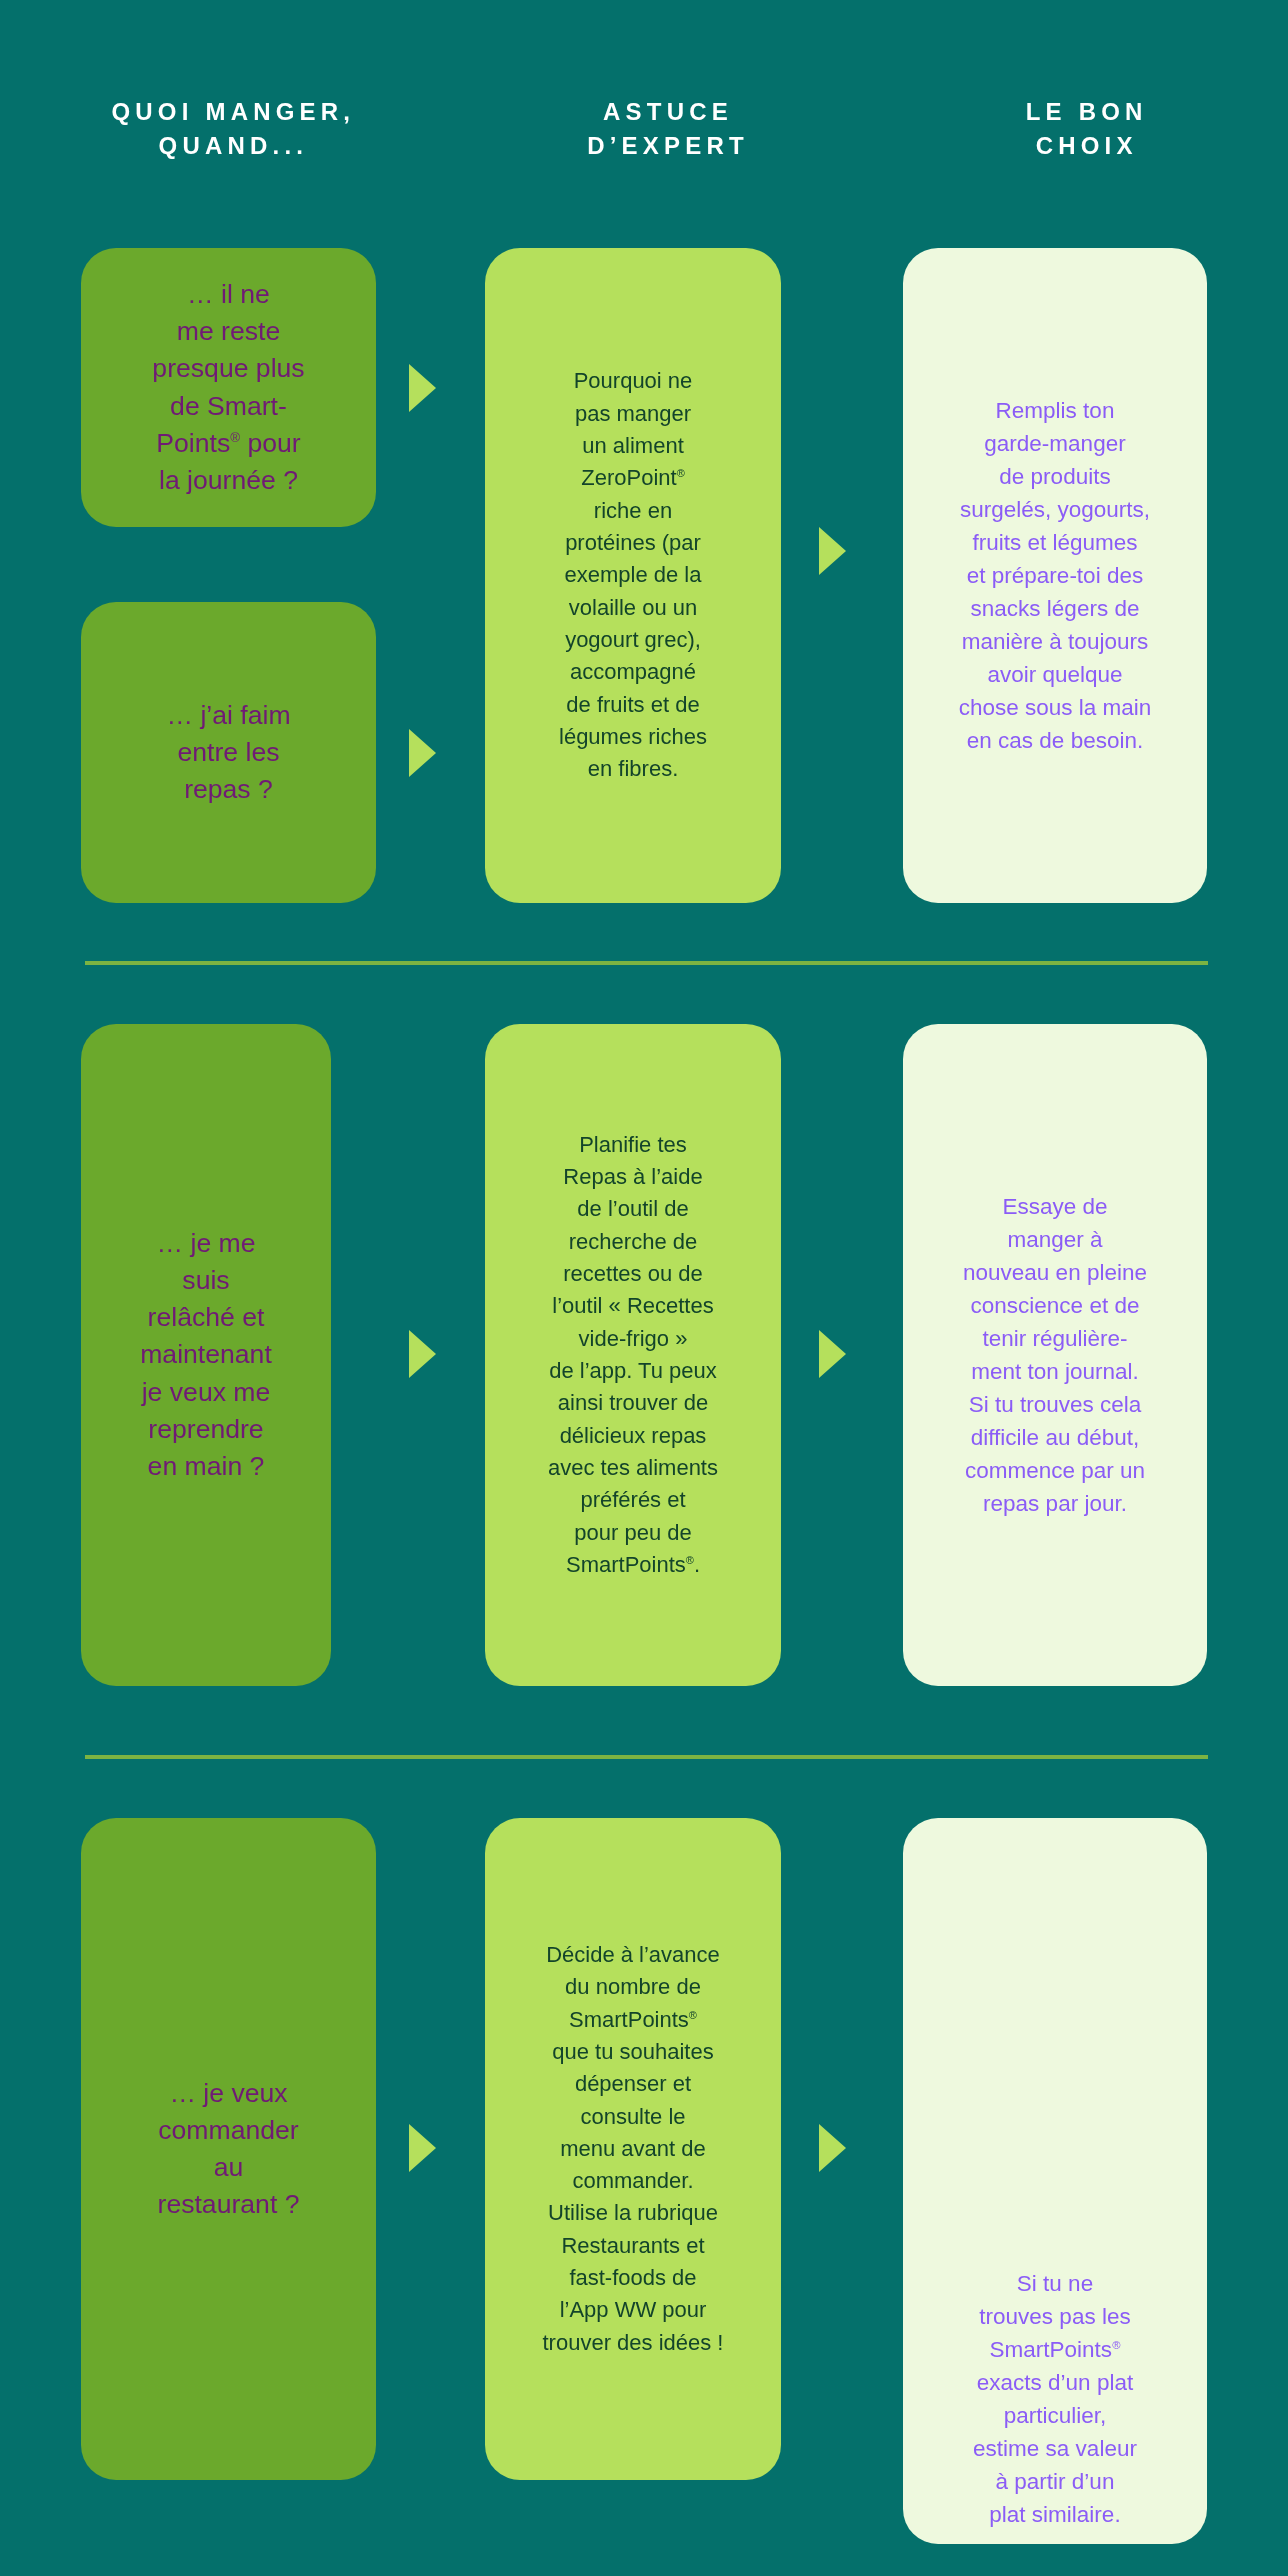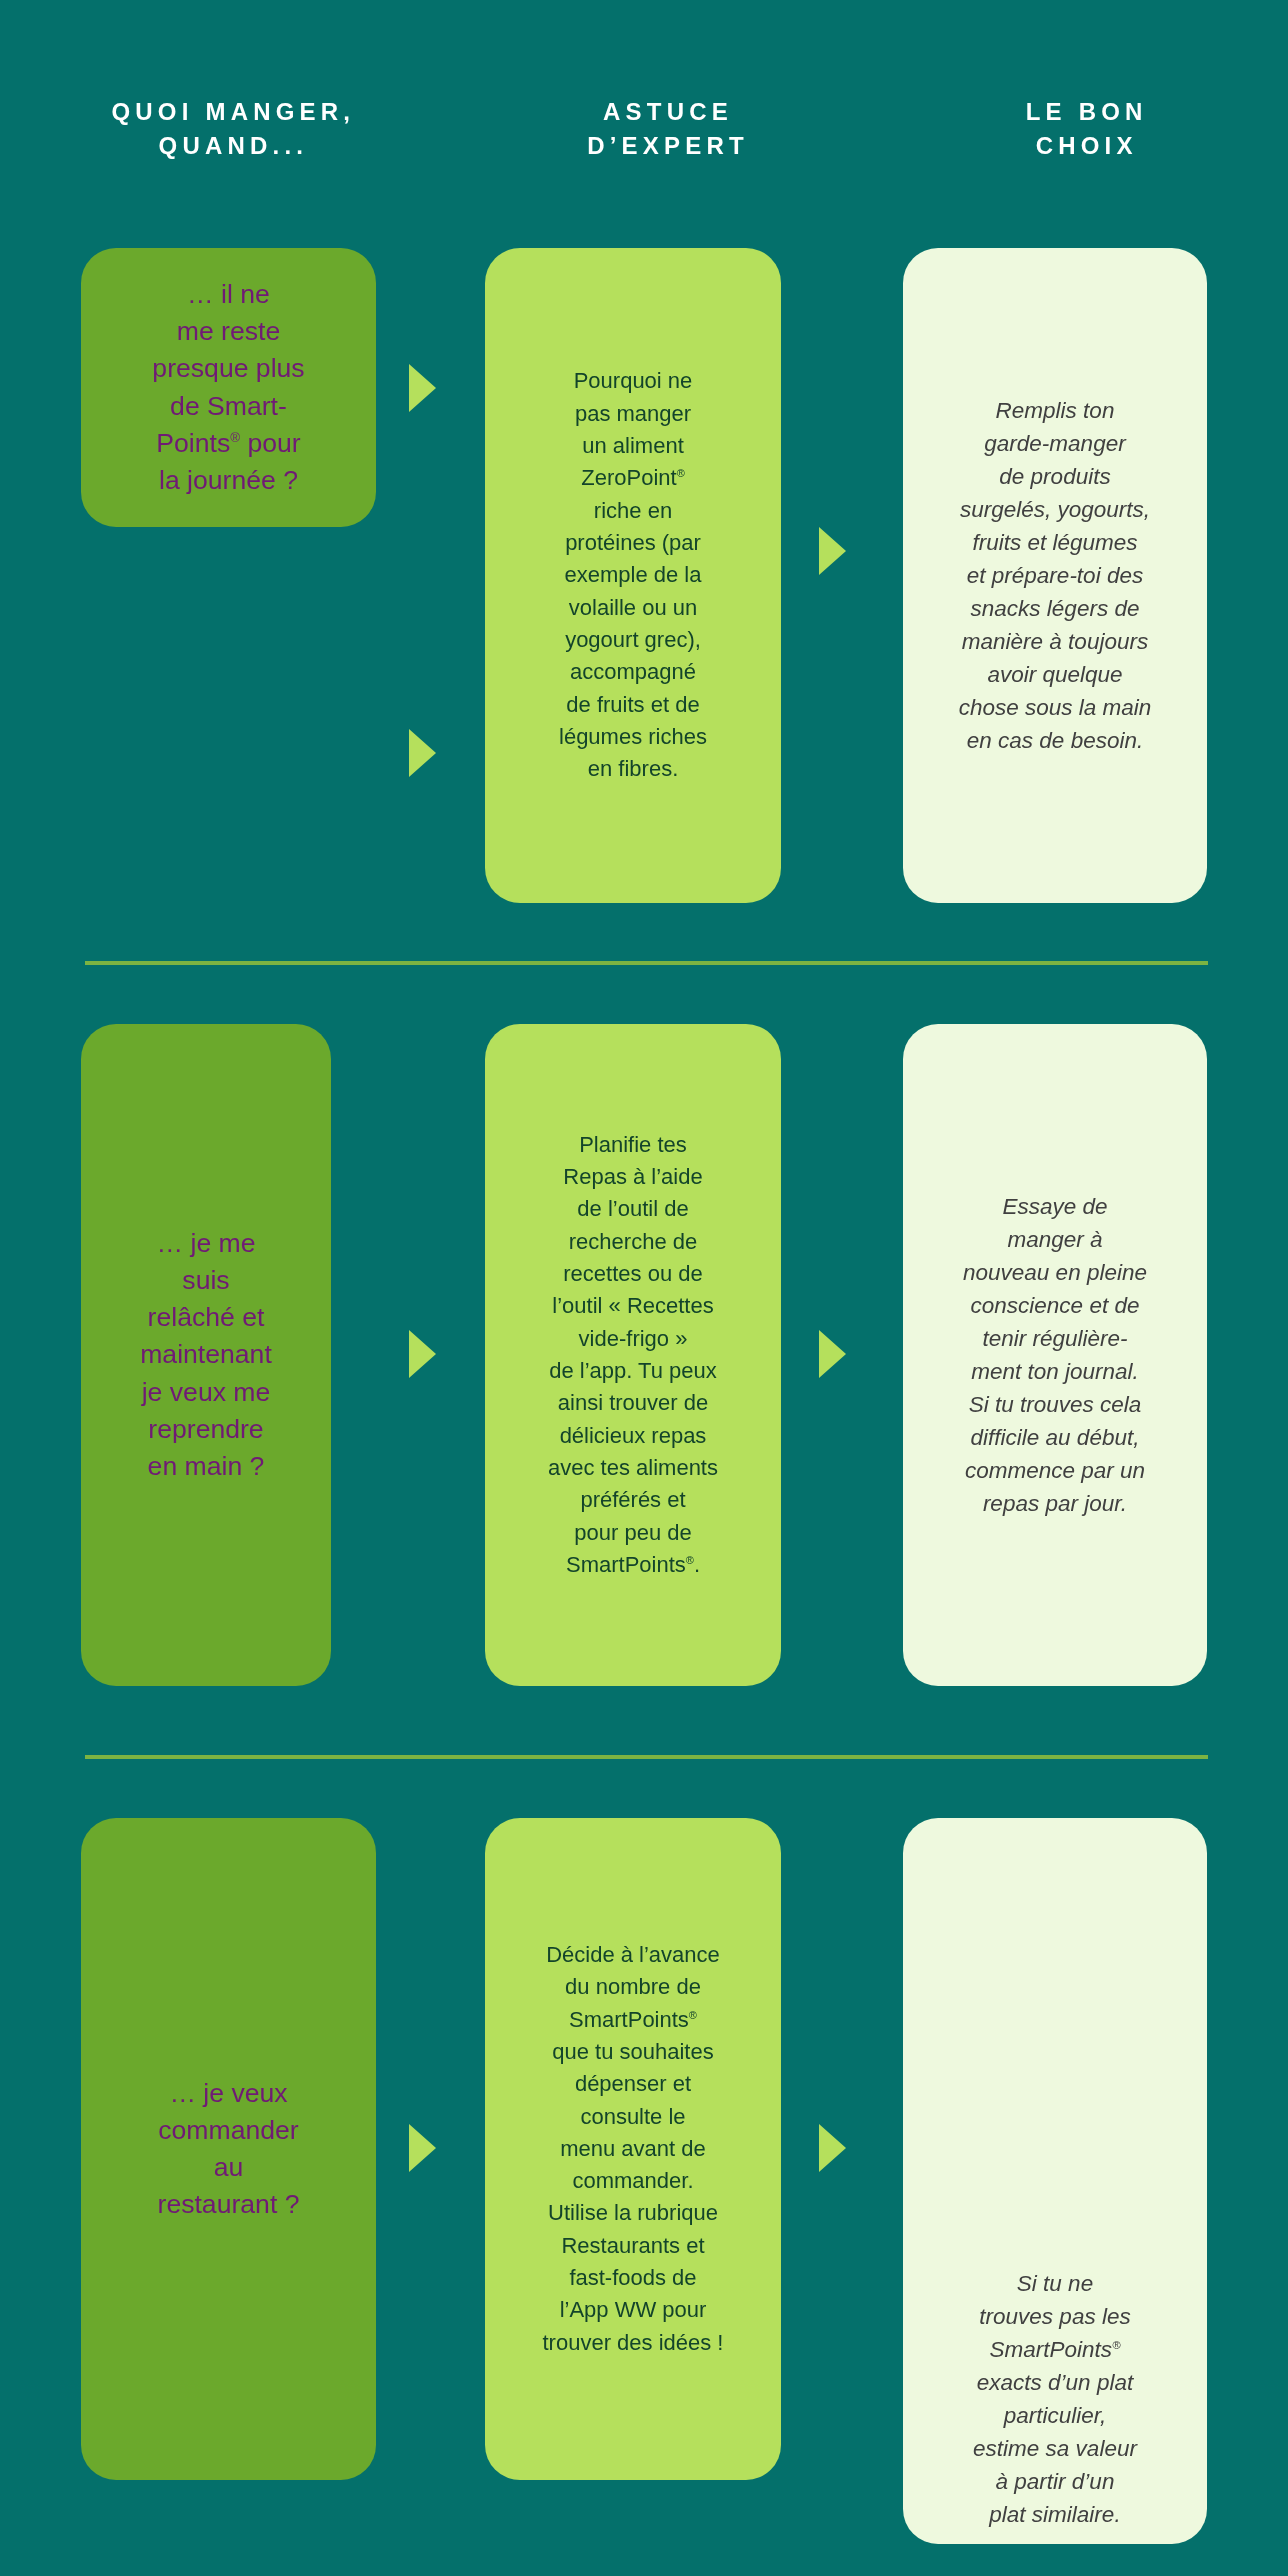--- a/index.html
+++ b/index.html
@@ -75,22 +75,21 @@
     color: #701a75;
   }
 
   .card-choice {
     background: #B5E05C;
     color: #13442A;
   }
 
   .card-tip {
     background: #EEF9DE;
-    color: #404040;
-    font-style: italic;
+    color: #8b5cf6;
   }
 
   .card-text {
     width: 100%;
     white-space: pre-line;
     font-family: "Liberation Sans", sans-serif;
   }
 
   
   .t-q-lg   { font-size: 26.6px; line-height: 1.40; }
@@ -141,20 +140,25 @@
 
     <div class="card card-q" style="left:81px; top:248px; width:295px; height:279px;">
       <div class="card-text t-q-lg">… il ne
 me reste
 presque plus
 de Smart-
 Points<sup class="reg">®</sup> pour
 la journée ?</div>
     </div>
 
+    <div class="card card-q" style="left:81px; top:602px; width:295px; height:301px;">
+      <div class="card-text t-q-md">… j’ai faim
+entre les
+repas ?</div>
+    </div>
 
     <div class="arrow" style="left:409px; top:364px;"></div>
 
     <div class="arrow" style="left:409px; top:729px;"></div>
 
     <div class="card card-choice" style="left:485px; top:248px; width:296px; height:655px;">
       <div class="card-text t-choice">Pourquoi ne
 pas manger
 un aliment
 ZeroPoint<sup class="reg">®</sup>

